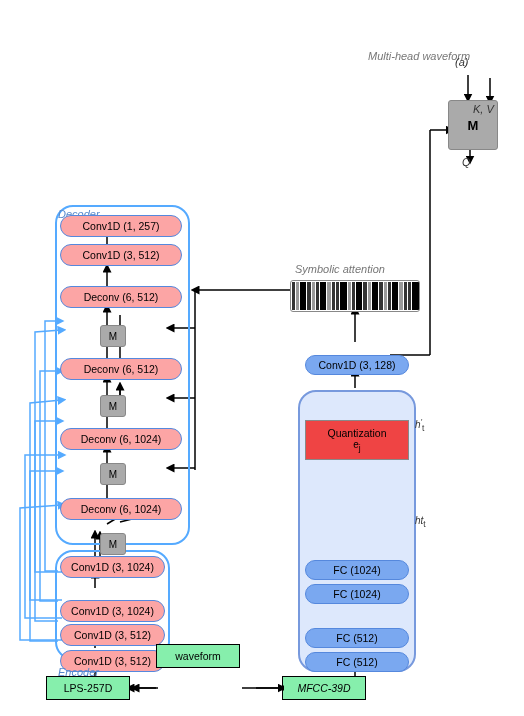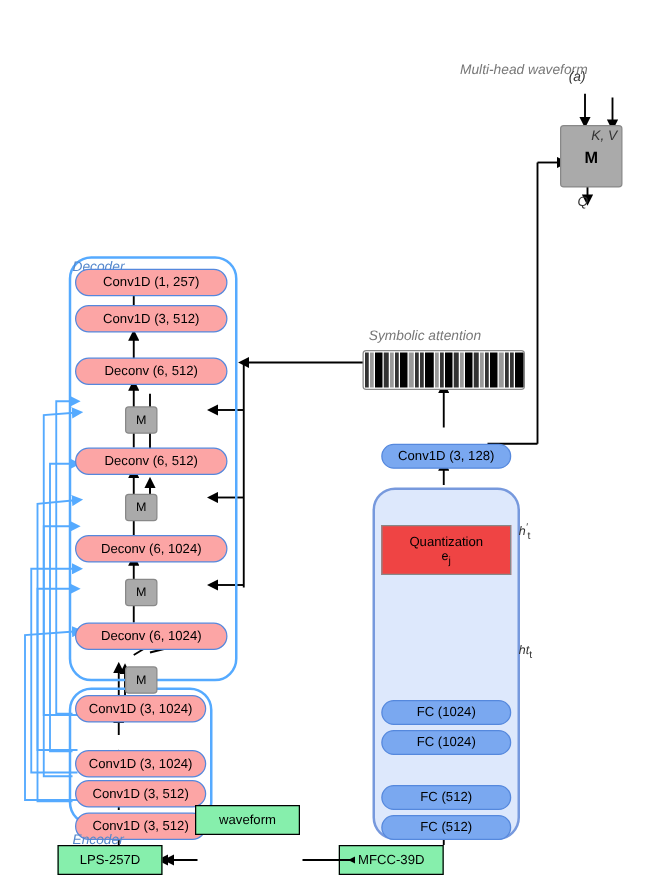--- a/index.html
+++ b/index.html
@@ -410,21 +410,21 @@
   <div class="text-label" style="left:462px; top:156px; font-size:11px; color:#333; font-style:italic;">
     <span>Q</span>
   </div>
 
   <div class="input-box" style="left:46px; top:676px; width:84px; height:24px;">
     <span>LPS-257D</span>
   </div>
   <div class="input-box" style="left:156px; top:644px; width:84px; height:24px;">
     <span>waveform</span>
   </div>
-  <div class="input-box" style="left:271px; top:676px; width:84px; height:24px;">
+  <div class="input-box" style="left:282px; top:676px; width:84px; height:24px;font-style:italic;">
     <span>MFCC-39D</span>
   </div>
 
   <svg style="position:absolute; top:676px; left:130px; width:30px; height:24px;">
     <defs>
       <marker id="arrowB" markerWidth="6" markerHeight="6" refX="5" refY="3" orient="auto">
         <path d="M0,0 L0,6 L6,3 z" fill="#000"></path>
       </marker>
     </defs>
     <line x1="28" y1="12" x2="2" y2="12" stroke="#000" stroke-width="1.5" marker-end="url(#arrowB)"></line>

